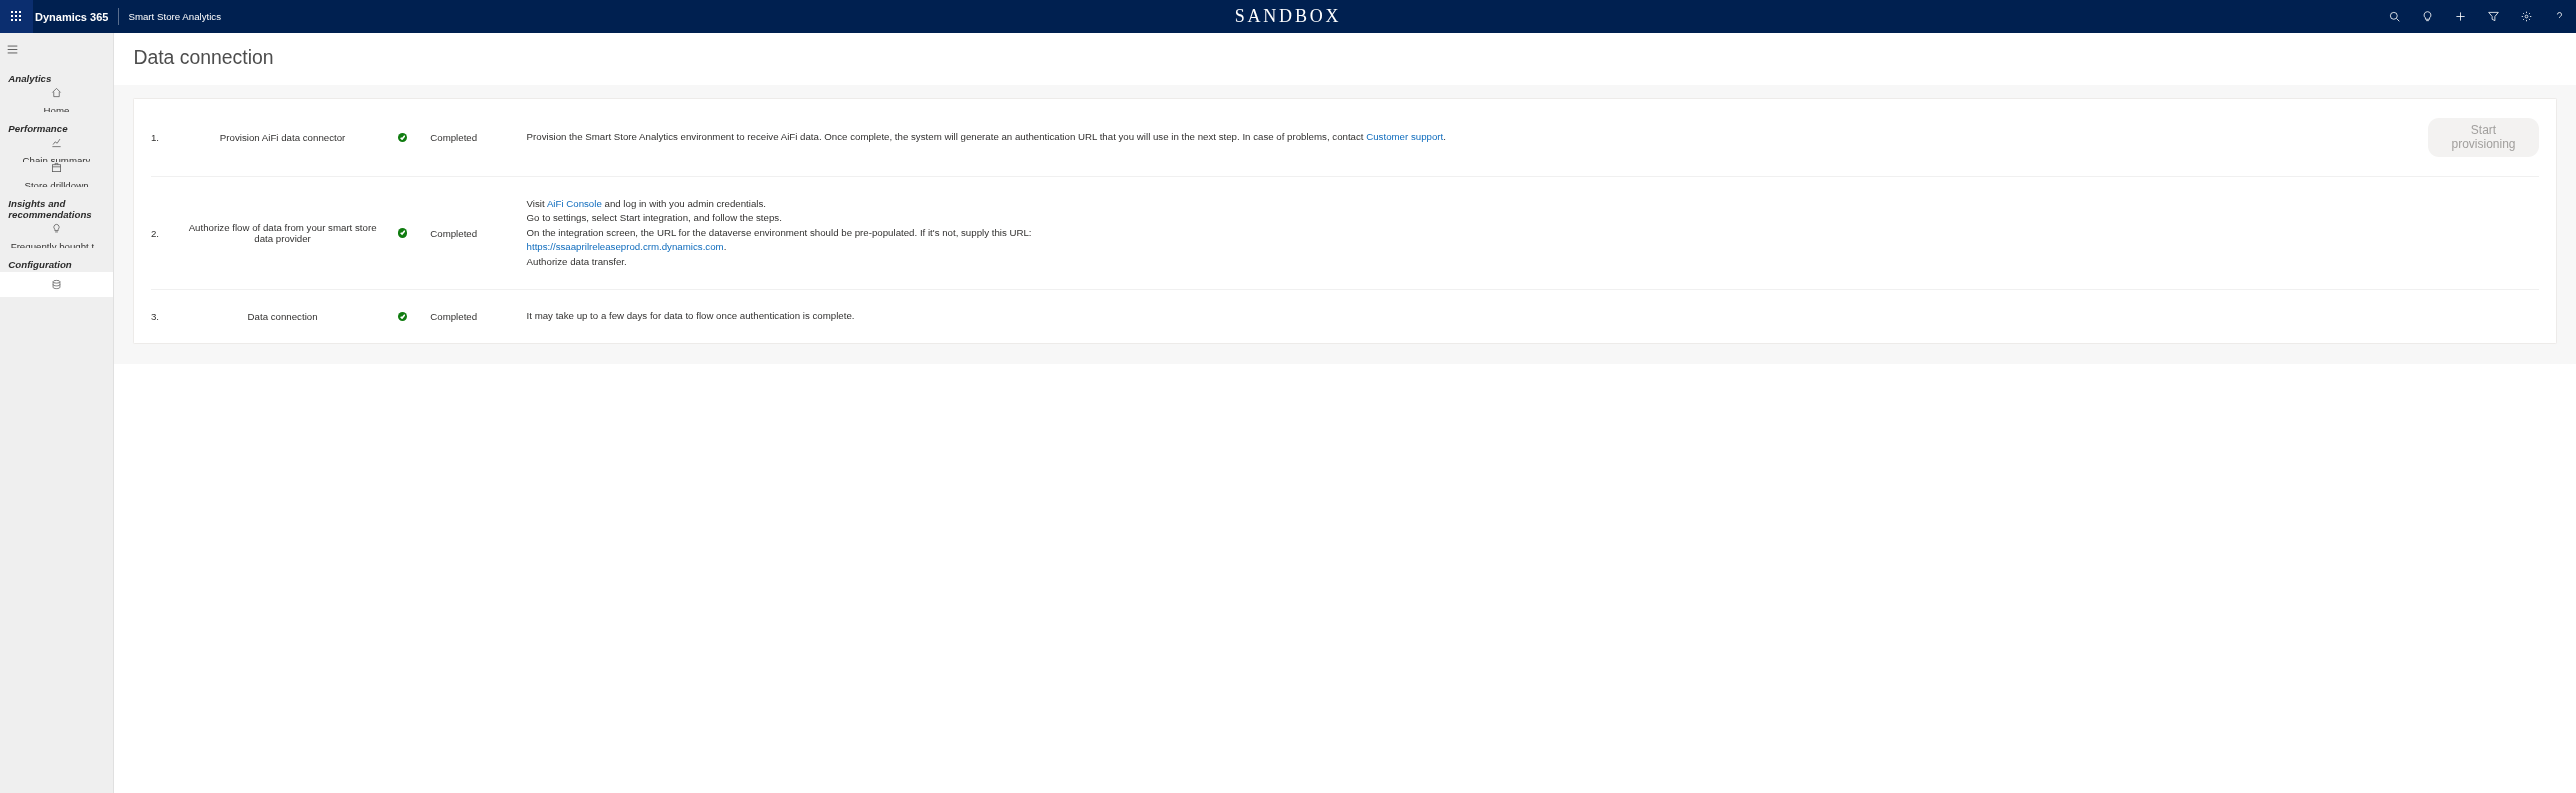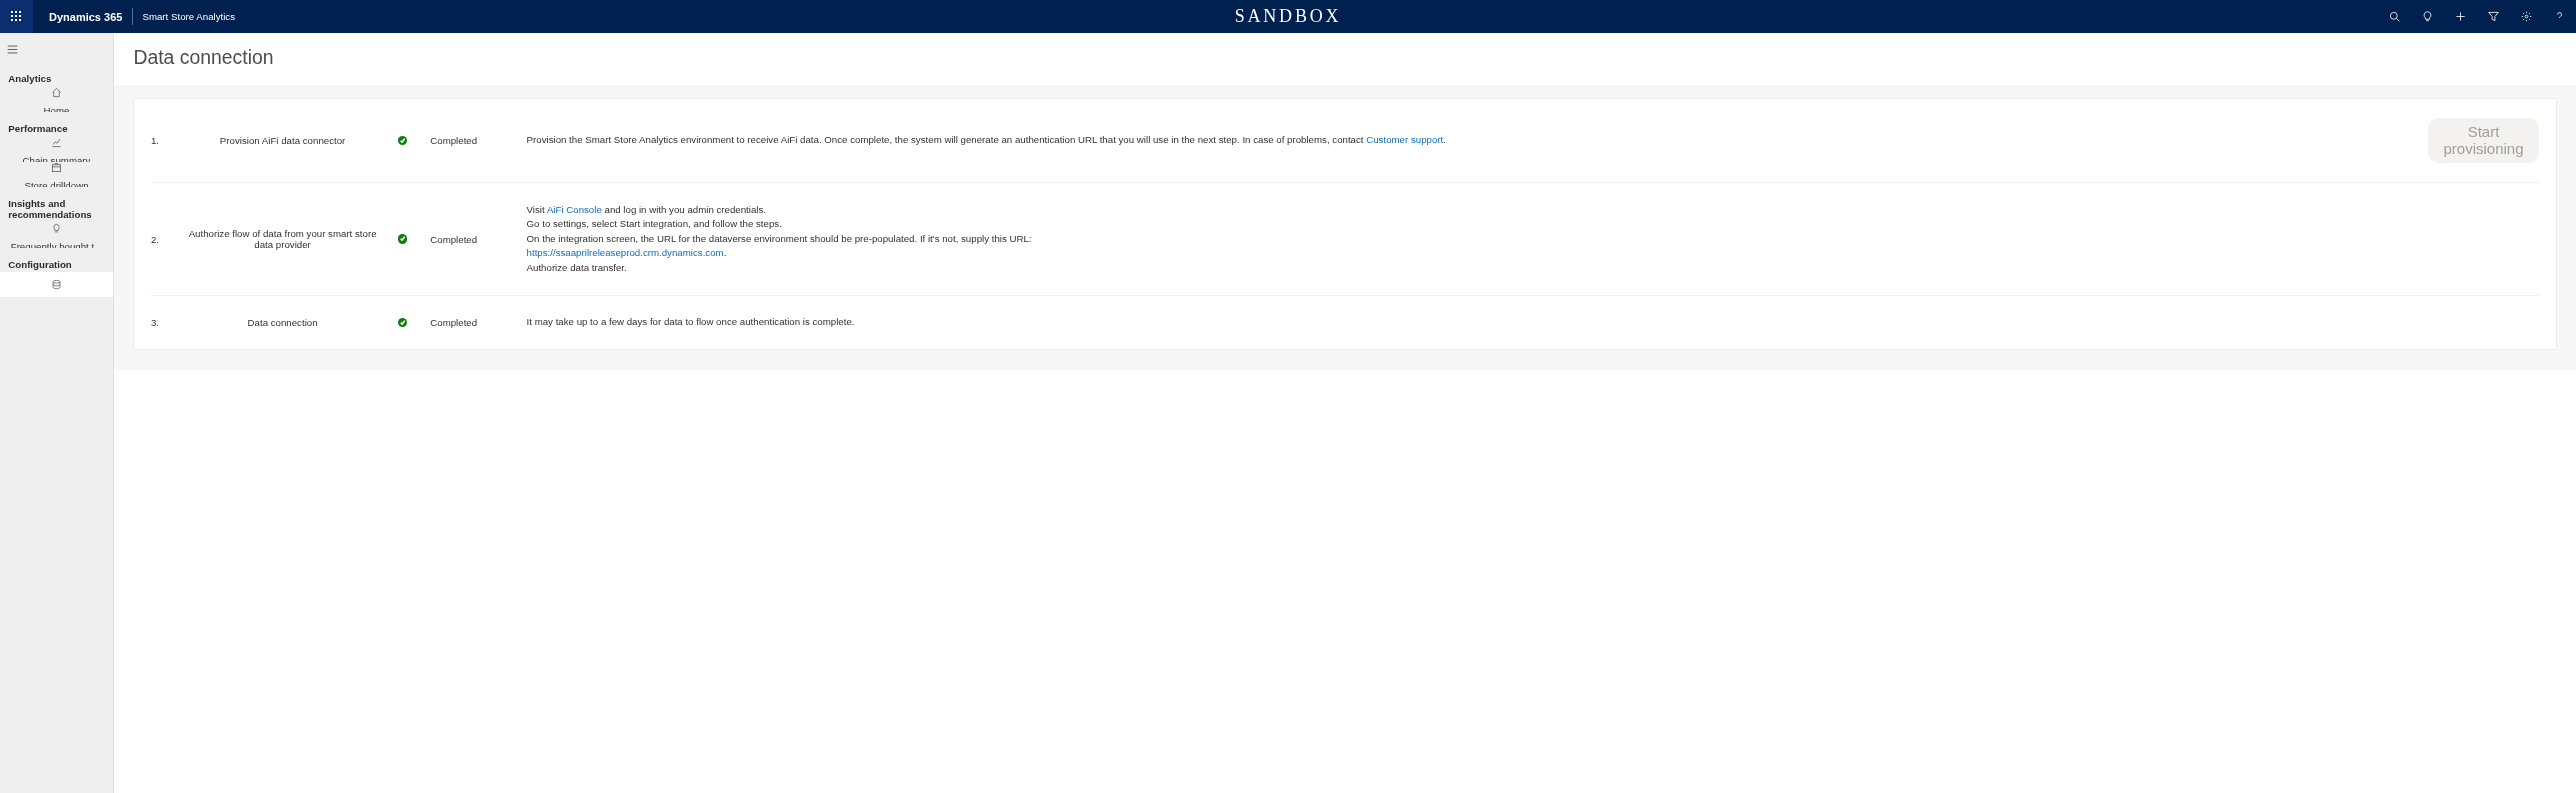--- a/index.html
+++ b/index.html
@@ -3,36 +3,36 @@
 <meta charset="utf-8">
 <style>
 * { box-sizing: border-box; margin: 0; padding: 0; }
 body { font-family: "Segoe UI", -apple-system, BlinkMacSystemFont, sans-serif; font-size: 9.7px; color: #323130; background: #fff; }
 
 
 .topbar { height: 33px; background: #002050; color: #fff; display: flex; align-items: center; position: relative; }
 .waffle { width: 33px; height: 33px; background: #0b2e6f; display: flex; align-items: center; justify-content: center; cursor: pointer; }
 .waffle-grid { width: 11px; height: 11px; display: grid; grid-template-columns: repeat(3,1fr); grid-template-rows: repeat(3,1fr); gap: 1.4px; }
 .waffle-grid span { background: #fff; width: 2.1px; height: 2.1px; }
-.brand { margin-left: 16px; font-weight: 600; font-size: 11px; white-space: nowrap; }
+.brand { margin-left: 2px; font-weight: 600; font-size: 11px; white-space: nowrap; }
 .brand-sep { width: 0.7px; height: 16.6px; background: rgba(255,255,255,0.35); margin: 0 9.7px; }
 .app-name { font-size: 9.7px; white-space: nowrap; }
 .env-label { position: absolute; left: 50%; transform: translateX(-50%); font-family: "Times New Roman", serif; font-size: 18px; letter-spacing: 2.8px; font-weight: 400; }
 .topbar-actions { margin-left: auto; display: flex; }
 .topbar-btn { width: 33px; height: 33px; display: flex; align-items: center; justify-content: center; cursor: pointer; }
 .topbar-btn svg { width: 11px; height: 11px; fill: none; stroke: #fff; stroke-width: 1.2; }
 
 
 .shell { display: flex; height: calc(100vh - 33px); min-height: 298px; }
 
 
 .sidebar { width: 114px; background: #efefef; border-right: 0.7px solid #e0e0e0; padding-top: 4.2px; }
 .side-toggle { height: 25px; display: flex; align-items: center; padding: 0 7px; cursor: pointer; }
 .side-toggle svg { width: 11px; height: 11px; fill: none; stroke: #333; stroke-width: 1.1; }
-.side-section { padding: 11px 8.3px 2.8px 8.3px; font-weight: 600; font-size: 9.7px; color: #2b2b2b; }
+.side-section { padding: 11px 8.3px 2.8px 8.3px; font-weight: 600; font-size: 9.7px; color: #2b2b2b; font-style: italic; }
 .side-item { height: 25px; display: flex; align-items: center; padding: 0 8.3px; gap: 7px; cursor: pointer; font-size: 9.7px; color: #323130; flex-direction: column; }
 .side-item.active { background: #fff; }
 .side-item svg { width: 11px; height: 11px; fill: none; stroke: #555; stroke-width: 1.1; flex-shrink: 0; }
 .side-item span.lbl { overflow: hidden; text-overflow: ellipsis; white-space: nowrap; }
 .indicator { width: 2.1px; height: 14px; background: #0b2e6f; margin-left: -8.3px; margin-right: 6.2px; display: none; }
 .side-item.active .indicator { display: block; }
 
 
 .main { flex: 1; overflow: auto; background: #fff; }
 .page-title-wrap { padding: 12.5px 19.4px 16.6px 19.4px; }
@@ -44,21 +44,21 @@
 .step-row { display: flex; align-items: center; padding: 19.4px 0; border-bottom: 0.7px solid #f0f0f0; gap: 11px; }
 .step-row:last-child { border-bottom: none; }
 .step-num { width: 16.6px; flex-shrink: 0; color: #323130; font-size: 9.7px; }
 .step-name { width: 208px; flex-shrink: 0; color: #323130; font-size: 9.7px; text-align: center; }
 .step-status { width: 118px; flex-shrink: 0; display: flex; align-items: center; gap: 23px; font-size: 9.7px; color: #323130; }
 .check-circle { width: 9.7px; height: 9.7px; background: #107c10; border-radius: 50%; display: flex; align-items: center; justify-content: center; flex-shrink: 0; }
 .check-circle svg { width: 5.5px; height: 5.5px; stroke: #fff; stroke-width: 2.4; fill: none; }
 .step-desc { flex: 1; font-size: 9.7px; color: #323130; line-height: 1.5; }
 .step-desc a { color: #0f6cbd; text-decoration: none; }
 .step-action { width: 111px; flex-shrink: 0; display: flex; justify-content: flex-end; }
-.btn-disabled { background: #f3f2f1; color: #a19f9d; border: none; padding: 5.5px 12.5px; font-size: 15px; cursor: not-allowed; border-radius: 11px; }
+.btn-disabled { background: #f3f2f1; color: #a19f9d; border: none; padding: 5.5px 12.5px; font-size: 12px; cursor: not-allowed; border-radius: 11px; }
 </style>
 </head>
 <body>
 
 <div class="topbar">
   <div class="waffle">
     <div class="waffle-grid">
         <span></span>
         <span></span>
         <span></span>

